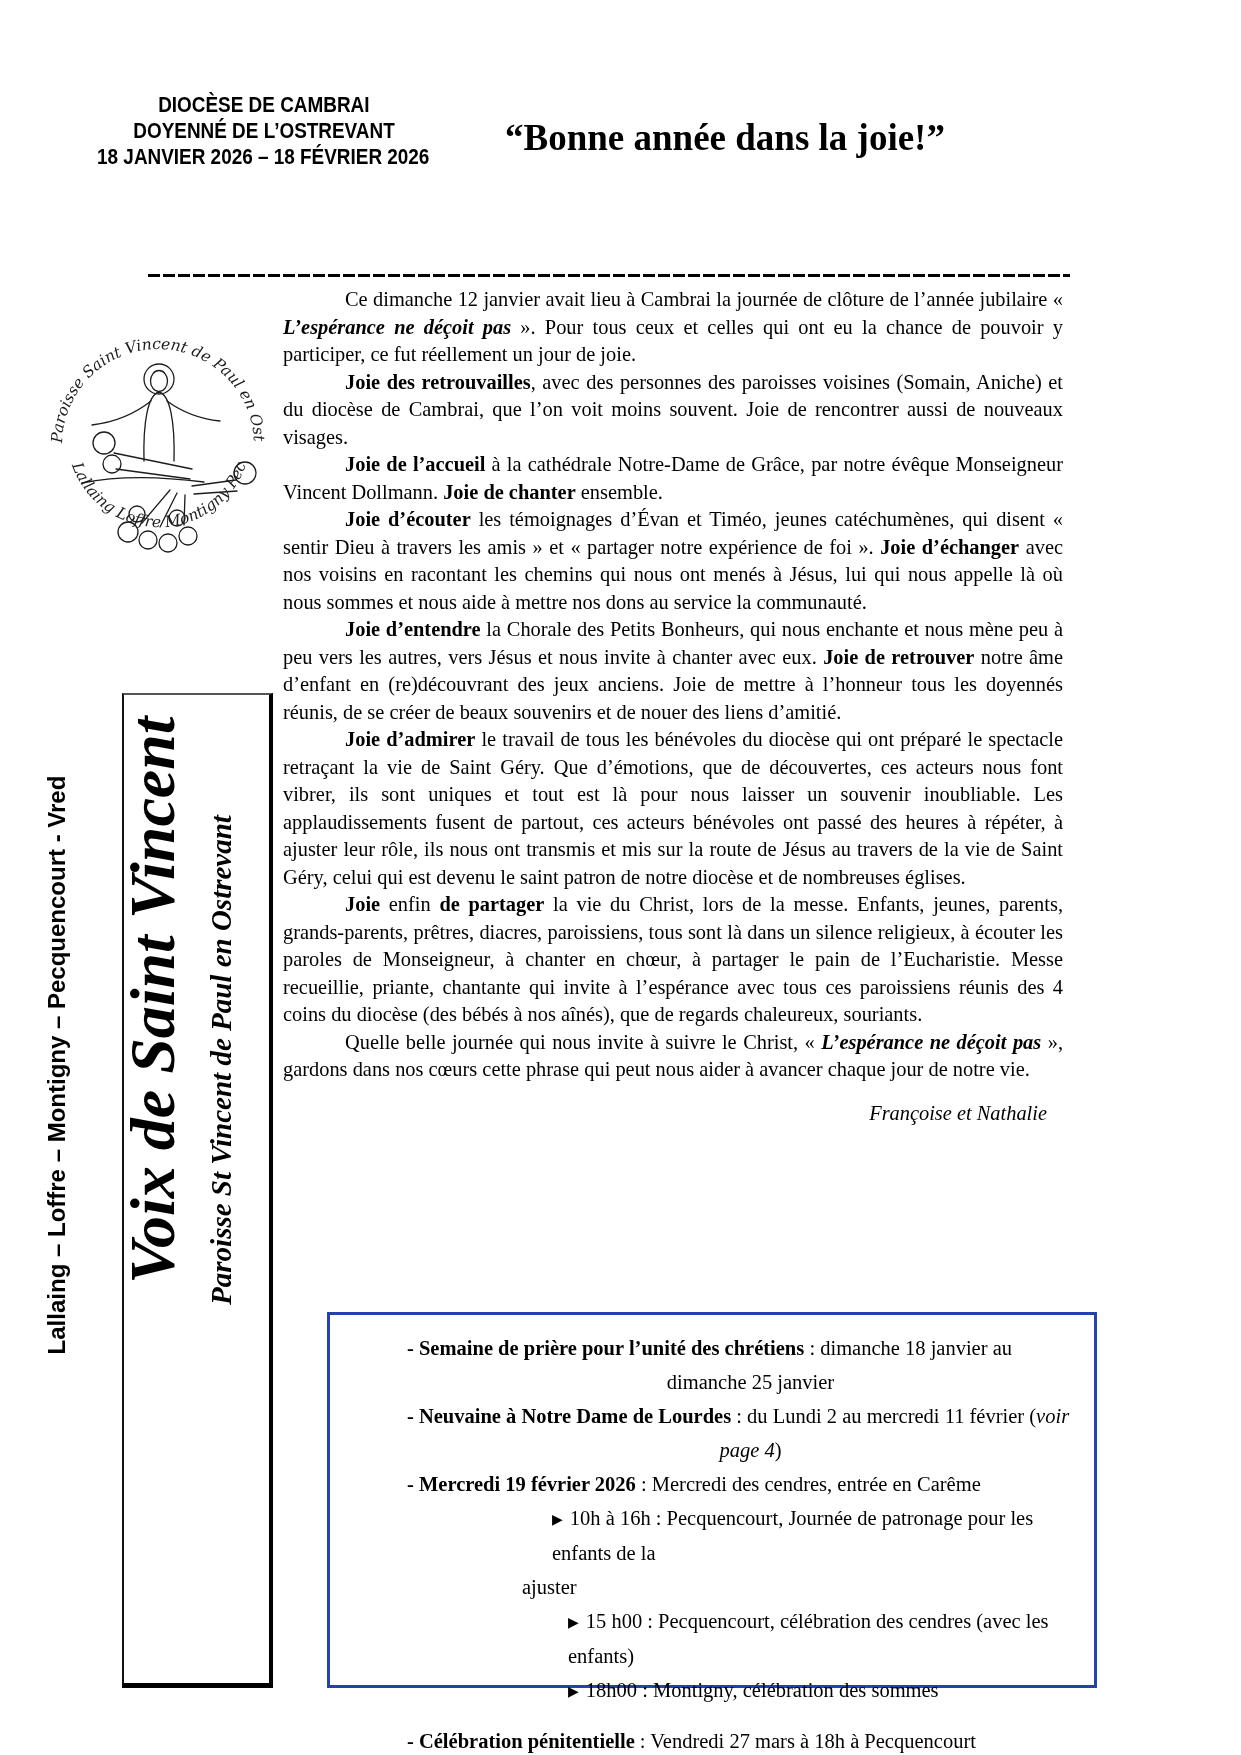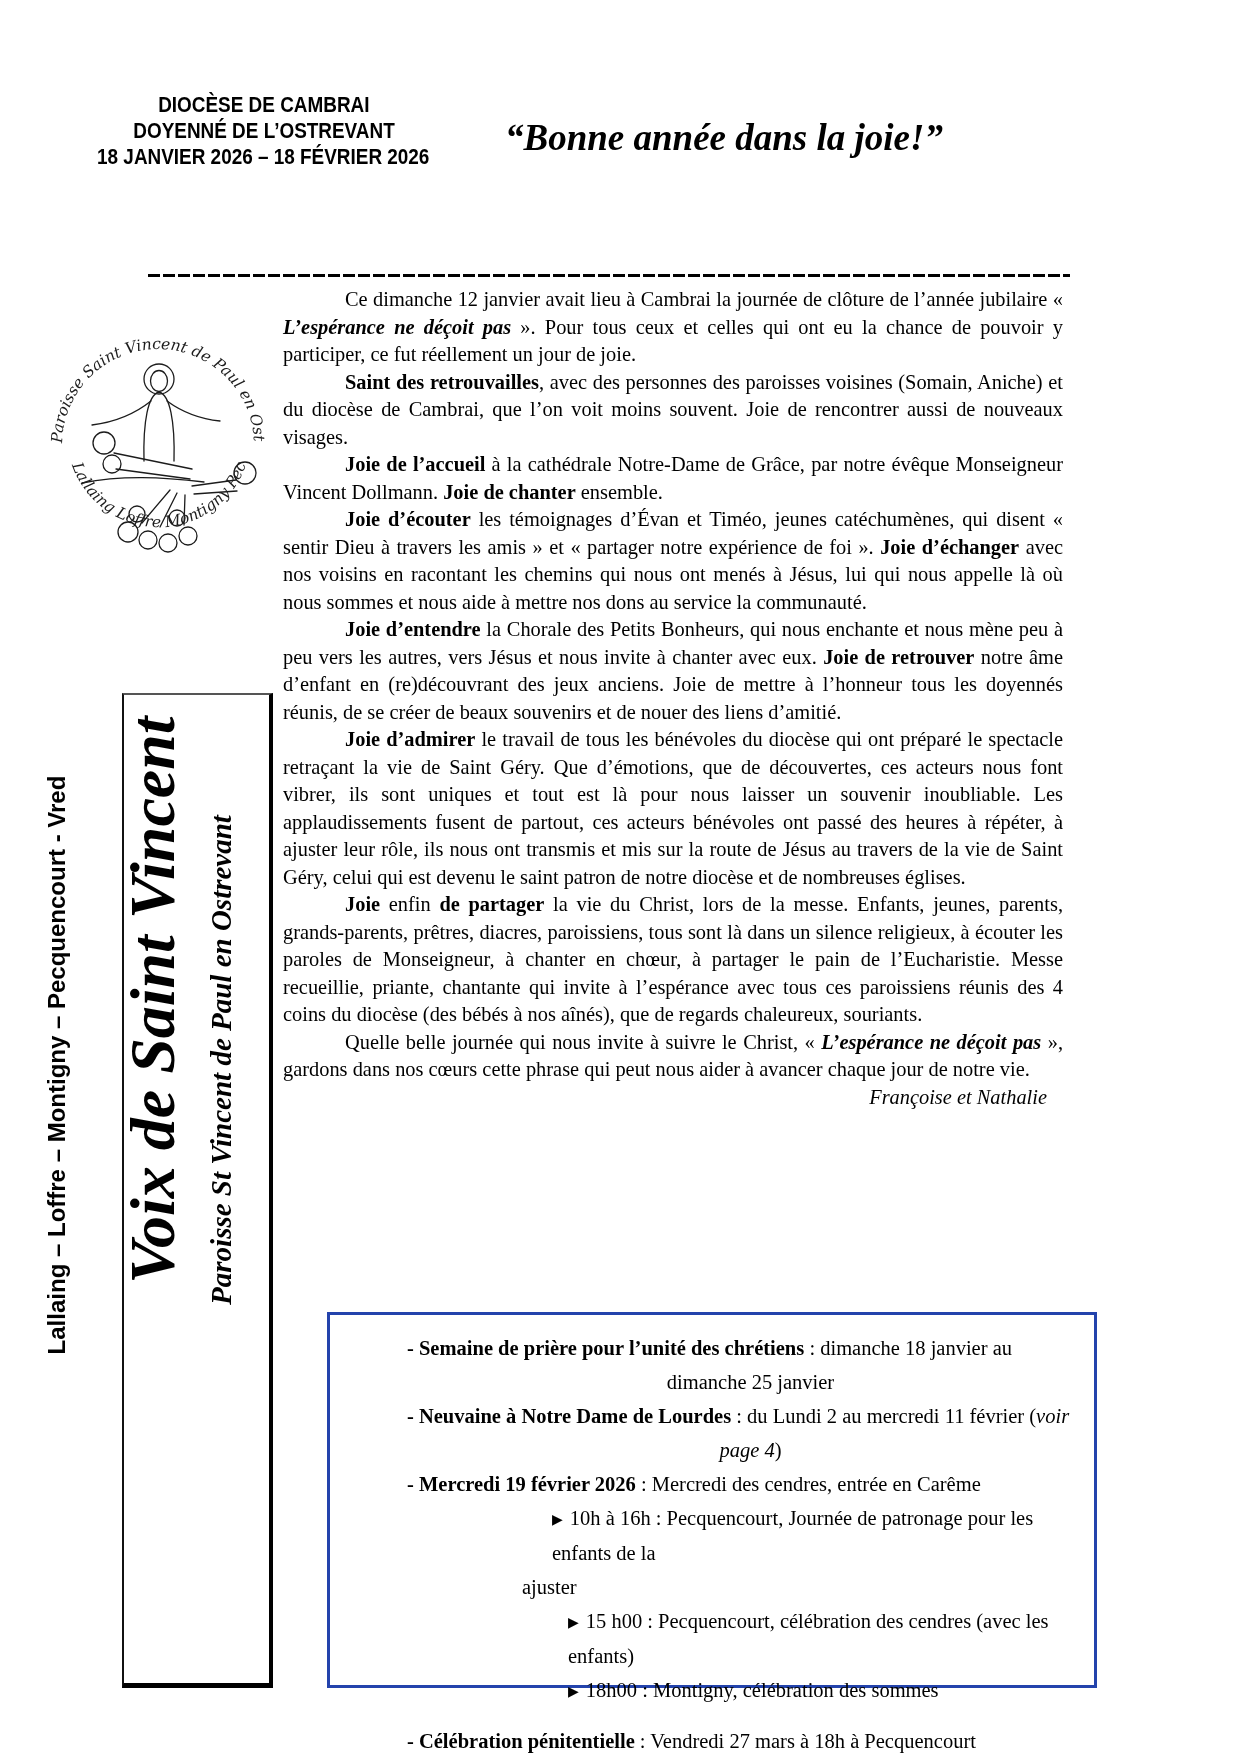--- a/index.html
+++ b/index.html
@@ -5,21 +5,21 @@
   html,body{margin:0;padding:0;}
   body{
     width:1241px;height:1755px;position:relative;background:#ffffff;
     font-family:"Liberation Serif",serif;color:#000;overflow:hidden;
   }
   
   .hdr-left{position:absolute;left:66px;top:92px;width:395px;text-align:center;
     font-family:"Liberation Sans",sans-serif;font-weight:bold;font-size:22px;line-height:26px;}
   .hdr-left .ln{display:inline-block;transform:scaleX(.86);transform-origin:center;white-space:nowrap;}
   .hdr-quote{position:absolute;left:505px;top:116px;width:470px;
-    font-family:"Liberation Serif",serif;font-weight:bold;font-style:italic;font-size:37px;white-space:nowrap;}
+    font-family:"Liberation Serif",serif;font-weight:bold;font-size:37px;white-space:nowrap;}
   .sep{position:absolute;left:148px;top:274px;width:922px;height:3px;
     background:repeating-linear-gradient(90deg,#000 0 12px,transparent 12px 15px);}
   
   .logo{position:absolute;left:40px;top:293px;width:238px;height:276px;}
   
   .vtext{position:absolute;white-space:nowrap;}
   .towns{left:57px;top:1065px;font-family:"Liberation Sans",sans-serif;font-weight:bold;font-size:24px;
     transform:translate(-50%,-50%) rotate(-90deg);}
   .blackbox{position:absolute;left:122px;top:693px;width:151px;height:995px;box-sizing:border-box;
     border-style:solid;border-color:#555 #000 #000 #111;border-width:2px 4px 5px 2px;background:#fff;}
@@ -28,21 +28,21 @@
   .par-v{left:221px;top:1060px;font-family:"Liberation Serif",serif;font-weight:bold;font-style:italic;
     font-size:29px;transform:translate(-50%,-50%) rotate(-90deg);}
   
   .article{position:absolute;left:283px;top:286px;width:780px;
     font-size:20.4px;line-height:27.5px;text-align:justify;}
   .article p{margin:0;text-indent:62px;}
   .seg-n{font-weight:normal;font-style:normal;}
   .seg-b{font-weight:bold;}
   .seg-i{font-style:italic;}
   .seg-bi{font-weight:bold;font-style:italic;}
-  .signature{margin-top:0;margin-right:16px;text-align:right;font-style:italic;text-indent:0;}
+  .signature{margin-top:16px;margin-right:16px;text-align:right;font-style:italic;text-indent:0;}
   
   .noticebox{position:absolute;left:295px;top:1312px;width:770px;height:376px;box-sizing:border-box;
     border:3px solid #2343ac;background:#fff;padding-top:16px;
     font-size:20.5px;line-height:34px;margin-left:32px;}
   .bx-main{padding-left:77px;}
   .bx-cont{padding-left:77px;text-align:center;}
   .bx-sub1{padding-left:222px;}
   .bx-subcont{padding-left:192px;}
   .bx-sub2{padding-left:238px;}
   .bx-spacer{height:16px;}
@@ -99,21 +99,21 @@
 </svg>
 
 <div class="vtext towns">Lallaing – Loffre – Montigny – Pecquencourt - Vred</div>
 <div class="blackbox"></div>
 <div class="vtext voix">Voix de Saint Vincent</div>
 <div class="vtext par-v">Paroisse St Vincent de Paul en Ostrevant</div>
 
 <div class="article">
   <div>
       <p><span class="seg-n">Ce dimanche 12 janvier avait lieu à Cambrai la journée de clôture de l’année jubilaire « </span><span class="seg-bi">L’espérance ne déçoit pas</span><span class="seg-n"> ». Pour tous ceux et celles qui ont eu la chance de pouvoir y participer, ce fut réellement un jour de joie.</span></p>
-      <p><span class="seg-b">Saint des retrouvailles</span><span class="seg-n">, avec des personnes des paroisses voisines (Somain, Aniche) et du diocèse de Cambrai, que l’on voit moins souvent. Joie de rencontrer aussi de nouveaux visages.</span></p>
+      <p><span class="seg-b">Joie des retrouvailles</span><span class="seg-n">, avec des personnes des paroisses voisines (Somain, Aniche) et du diocèse de Cambrai, que l’on voit moins souvent. Joie de rencontrer aussi de nouveaux visages.</span></p>
       <p><span class="seg-b">Joie de l’accueil</span><span class="seg-n"> à la cathédrale Notre-Dame de Grâce, par notre évêque Monseigneur Vincent Dollmann. </span><span class="seg-b">Joie de chanter</span><span class="seg-n"> ensemble.</span></p>
       <p><span class="seg-b">Joie d’écouter</span><span class="seg-n"> les témoignages d’Évan et Timéo, jeunes catéchumènes, qui disent « sentir Dieu à travers les amis »  et « partager notre expérience de foi ». </span><span class="seg-b">Joie d’échanger</span><span class="seg-n"> avec nos voisins en racontant les chemins qui nous ont menés à Jésus, lui qui nous appelle là où nous sommes et nous aide à mettre nos dons au service la communauté.</span></p>
       <p><span class="seg-b">Joie d’entendre</span><span class="seg-n"> la Chorale des Petits Bonheurs, qui nous enchante et nous mène peu à peu vers les autres, vers Jésus et nous invite à chanter avec eux. </span><span class="seg-b">Joie de retrouver</span><span class="seg-n"> notre âme d’enfant en (re)découvrant des jeux anciens. Joie de mettre à l’honneur tous les doyennés réunis, de se créer de beaux souvenirs et de nouer des liens d’amitié.</span></p>
       <p><span class="seg-b">Joie d’admirer</span><span class="seg-n"> le travail de tous les bénévoles du diocèse qui ont préparé le spectacle retraçant la vie de Saint Géry. Que d’émotions, que de découvertes, ces acteurs nous font vibrer, ils sont uniques et tout est là pour nous laisser un souvenir inoubliable. Les applaudissements fusent de partout, ces acteurs bénévoles ont passé des heures à répéter, à ajuster leur rôle, ils nous ont transmis et mis sur la route de Jésus au travers de la vie de Saint Géry, celui qui est devenu le saint patron de notre diocèse et de nombreuses églises.</span></p>
       <p><span class="seg-b">Joie</span><span class="seg-n"> enfin </span><span class="seg-b">de partager</span><span class="seg-n"> la vie du Christ, lors de la messe. Enfants, jeunes, parents, grands-parents, prêtres, diacres, paroissiens, tous sont là dans un silence religieux, à écouter les paroles de Monseigneur, à chanter en chœur, à partager le pain de l’Eucharistie. Messe recueillie, priante, chantante qui invite à l’espérance avec tous ces paroissiens réunis des 4 coins du diocèse (des  bébés à nos aînés), que de regards chaleureux, souriants.</span></p>
       <p><span class="seg-n">Quelle belle journée qui nous invite à suivre le Christ, « </span><span class="seg-bi">L’espérance ne déçoit pas</span><span class="seg-n"> », gardons dans nos cœurs cette phrase qui peut nous aider à avancer chaque jour de notre vie.</span></p>
     </div>
   <div class="signature">Françoise et Nathalie</div>
 </div>
 

